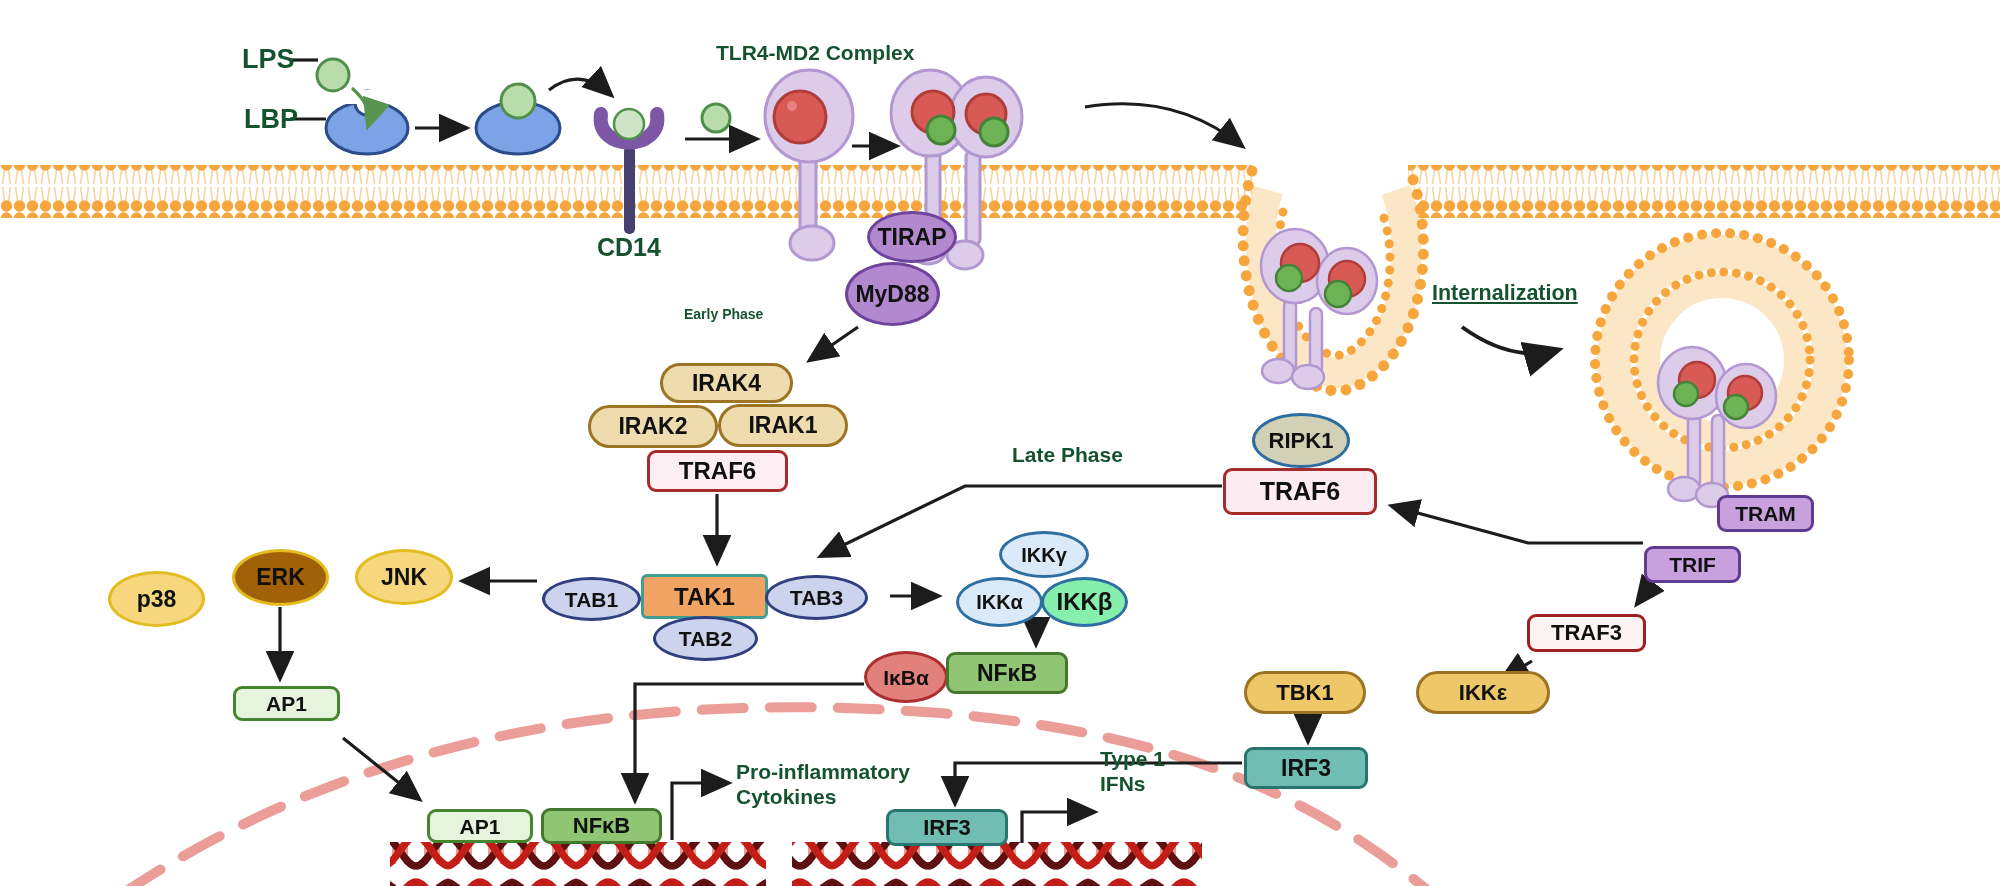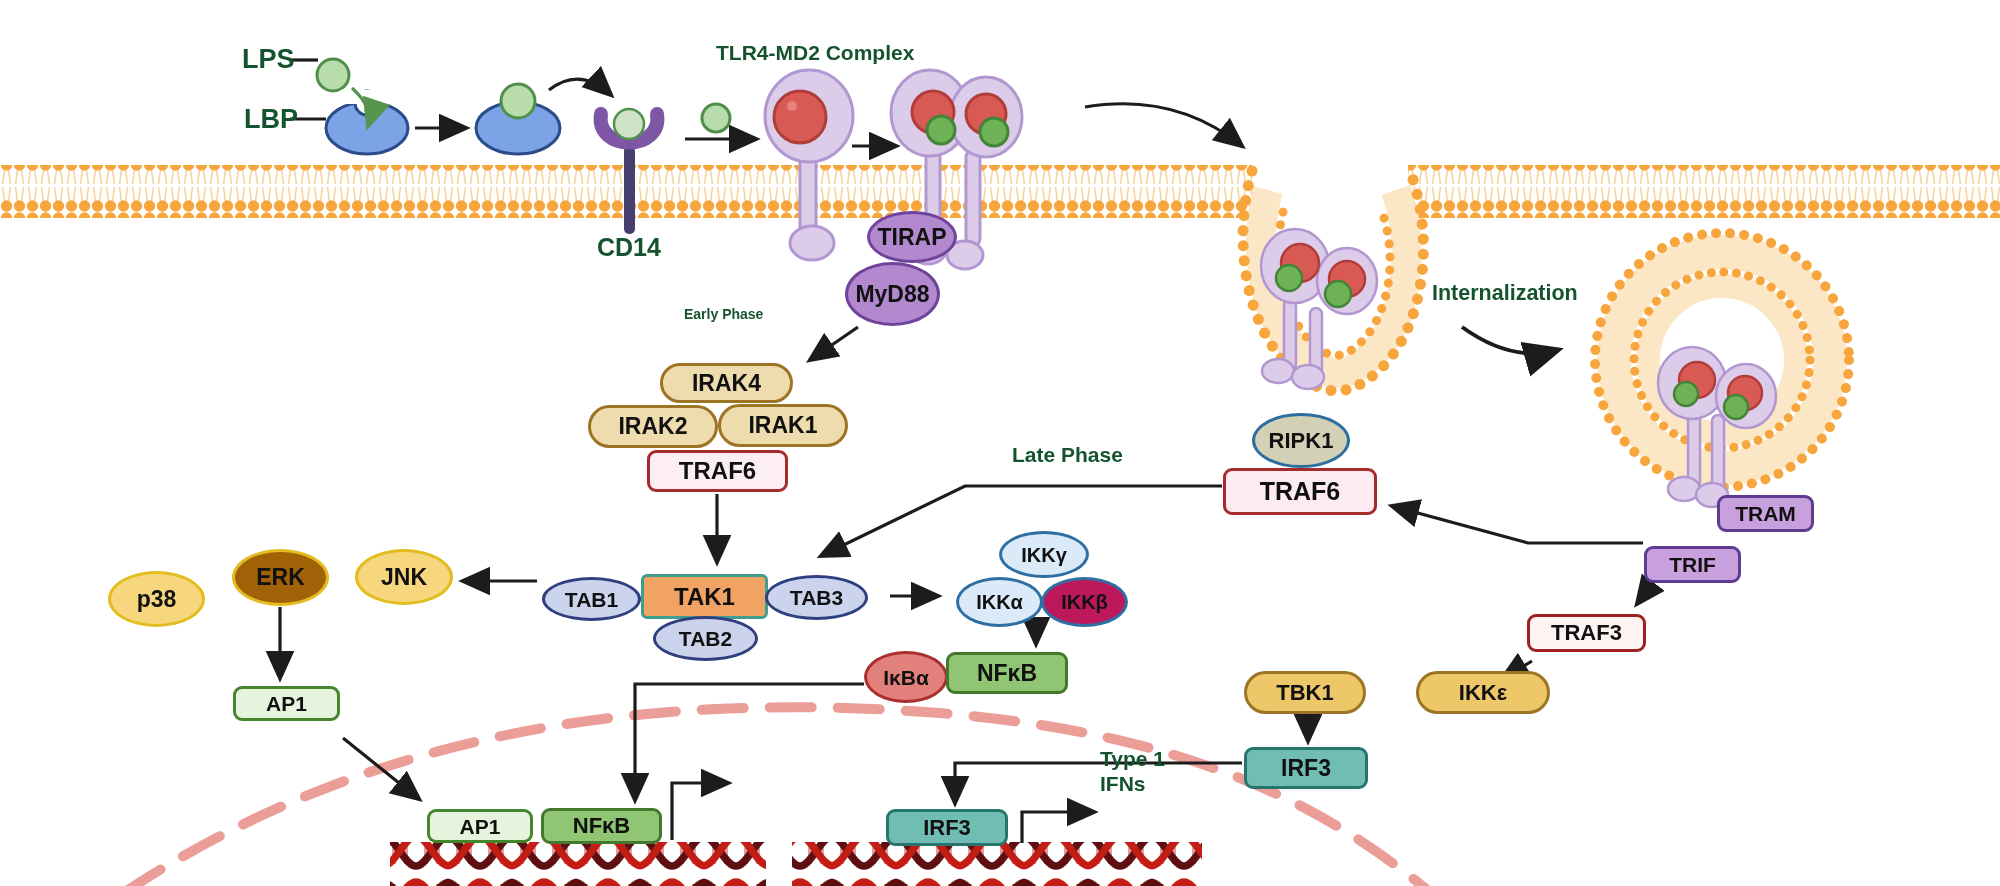--- a/index.html
+++ b/index.html
@@ -161,21 +161,25 @@
     <path d="M1462,327 Q1512,363 1558,350" stroke-width="4" marker-end="url(#ah)"></path>
   </g>
 </svg>
 
 <div class="lbl" style="left:242px;top:44px;font-size:27px;">LPS</div>
 <div class="lbl" style="left:244px;top:104px;font-size:27px;">LBP</div>
 <div class="lbl" style="left:597px;top:233px;font-size:25px;">CD14</div>
 <div class="lbl" style="left:716px;top:41px;font-size:21px;">TLR4-MD2 Complex</div>
 <div class="lbl" style="left:684px;top:306px;font-size:14px;">Early Phase</div>
 <div class="lbl" style="left:1012px;top:443px;font-size:21px;">Late Phase</div>
-<div class="lbl" style="left:1432px;top:281px;font-size:21.5px;">Internalization</div>
+<div class="lbl" style="left:1432px;top:281px;font-size:21.5px;text-decoration:underline;">Internalization</div>
+<div class="lbl" style="left:736px;top:760px;font-size:21px;">
+  <span>Pro-inflammatory</span><br>
+  <span>Cytokines</span>
+</div>
 <div class="lbl" style="left:1100px;top:739px;font-size:21px;margin-top:8px;">
   <span>Type 1</span><br>
   <span>IFNs</span>
 </div>
 
 <div class="node ellipse" style="left:867px;top:211px;width:90px;height:52px;background:#b288cf;border:3.5px solid #70449c;font-size:23px;">TIRAP</div>
 <div class="node ellipse" style="left:845px;top:262px;width:95px;height:64px;background:#b288cf;border:3.5px solid #70449c;font-size:23px;">MyD88</div>
 
 <div class="node pill" style="left:660px;top:363px;width:133px;height:40px;background:#efdcae;border:3px solid #9c7423;font-size:23px;">IRAK4</div>
 <div class="node pill" style="left:588px;top:405px;width:130px;height:43px;background:#efdcae;border:3px solid #9c7423;font-size:23px;">IRAK2</div>
@@ -189,21 +193,21 @@
 <div class="node rrect" style="left:641px;top:574px;width:127px;height:45px;background:#f1a364;border:3px solid #3f9e8f;font-size:24px;border-radius:6px;">TAK1</div>
 <div class="node ellipse" style="left:765px;top:575px;width:103px;height:45px;background:#ccd3ec;border:3px solid #2f3f7f;font-size:21px;">TAB3</div>
 <div class="node ellipse" style="left:653px;top:616px;width:105px;height:45px;background:#ccd3ec;border:3px solid #2f3f7f;font-size:21px;">TAB2</div>
 
 <div class="node ellipse" style="left:108px;top:571px;width:97px;height:56px;background:#f6d77e;border:3px solid #e3bc1f;font-size:23px;">p38</div>
 <div class="node ellipse" style="left:232px;top:549px;width:97px;height:57px;background:#a16207;border:3px solid #e3bc1f;font-size:23px;">ERK</div>
 <div class="node ellipse" style="left:355px;top:549px;width:98px;height:56px;background:#f6d77e;border:3px solid #e3bc1f;font-size:23px;">JNK</div>
 
 <div class="node ellipse" style="left:999px;top:531px;width:90px;height:47px;background:#daeaf8;border:3px solid #2d6ea3;font-size:20px;">IKKγ</div>
 <div class="node ellipse" style="left:956px;top:577px;width:87px;height:50px;background:#daeaf8;border:3px solid #2d6ea3;font-size:20px;">IKKα</div>
-<div class="node ellipse" style="left:1041px;top:577px;width:87px;height:50px;background:#be185d;border:3px solid #2d6ea3;font-size:20px;">IKKβ</div>
+<div class="node ellipse" style="left:1041px;top:577px;width:87px;height:50px;background:#86efac;border:3px solid #2d6ea3;font-size:24px;">IKKβ</div>
 
 <div class="node ellipse" style="left:864px;top:651px;width:84px;height:52px;background:#e2817b;border:3px solid #ab2f2f;font-size:21px;">IκBα</div>
 <div class="node rrect" style="left:946px;top:652px;width:122px;height:42px;background:#8fc573;border:3px solid #44782c;font-size:23px;">NFκB</div>
 
 <div class="node rrect" style="left:233px;top:686px;width:107px;height:35px;background:#e7f4dd;border:3px solid #44852e;font-size:21px;">AP1</div>
 <div class="node rrect" style="left:427px;top:809px;width:106px;height:34px;background:#e7f4dd;border:3px solid #44852e;font-size:21px;">AP1</div>
 <div class="node rrect" style="left:541px;top:808px;width:121px;height:36px;background:#8fc573;border:3px solid #44782c;font-size:22px;">NFκB</div>
 
 <div class="node rrect" style="left:1717px;top:495px;width:97px;height:37px;background:#c9a0de;border:3.5px solid #5f3b91;font-size:21px;">TRAM</div>
 <div class="node rrect" style="left:1644px;top:532px;width:97px;height:37px;background:#c9a0de;border:3.5px solid #5f3b91;font-size:21px;margin-top:14px;">TRIF</div>

